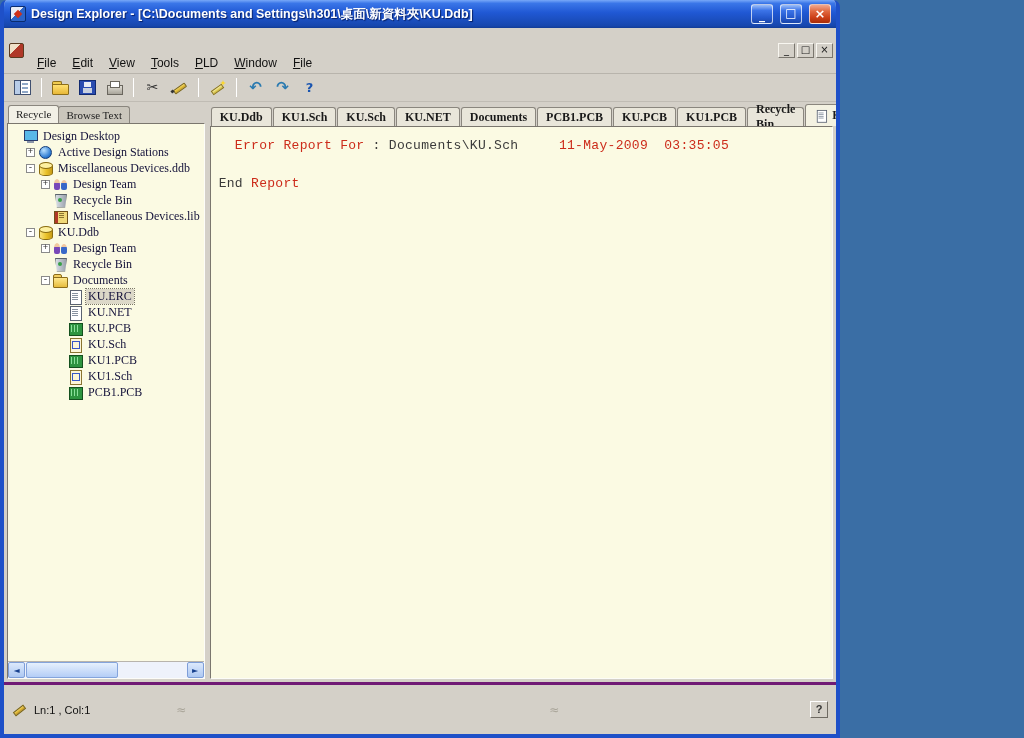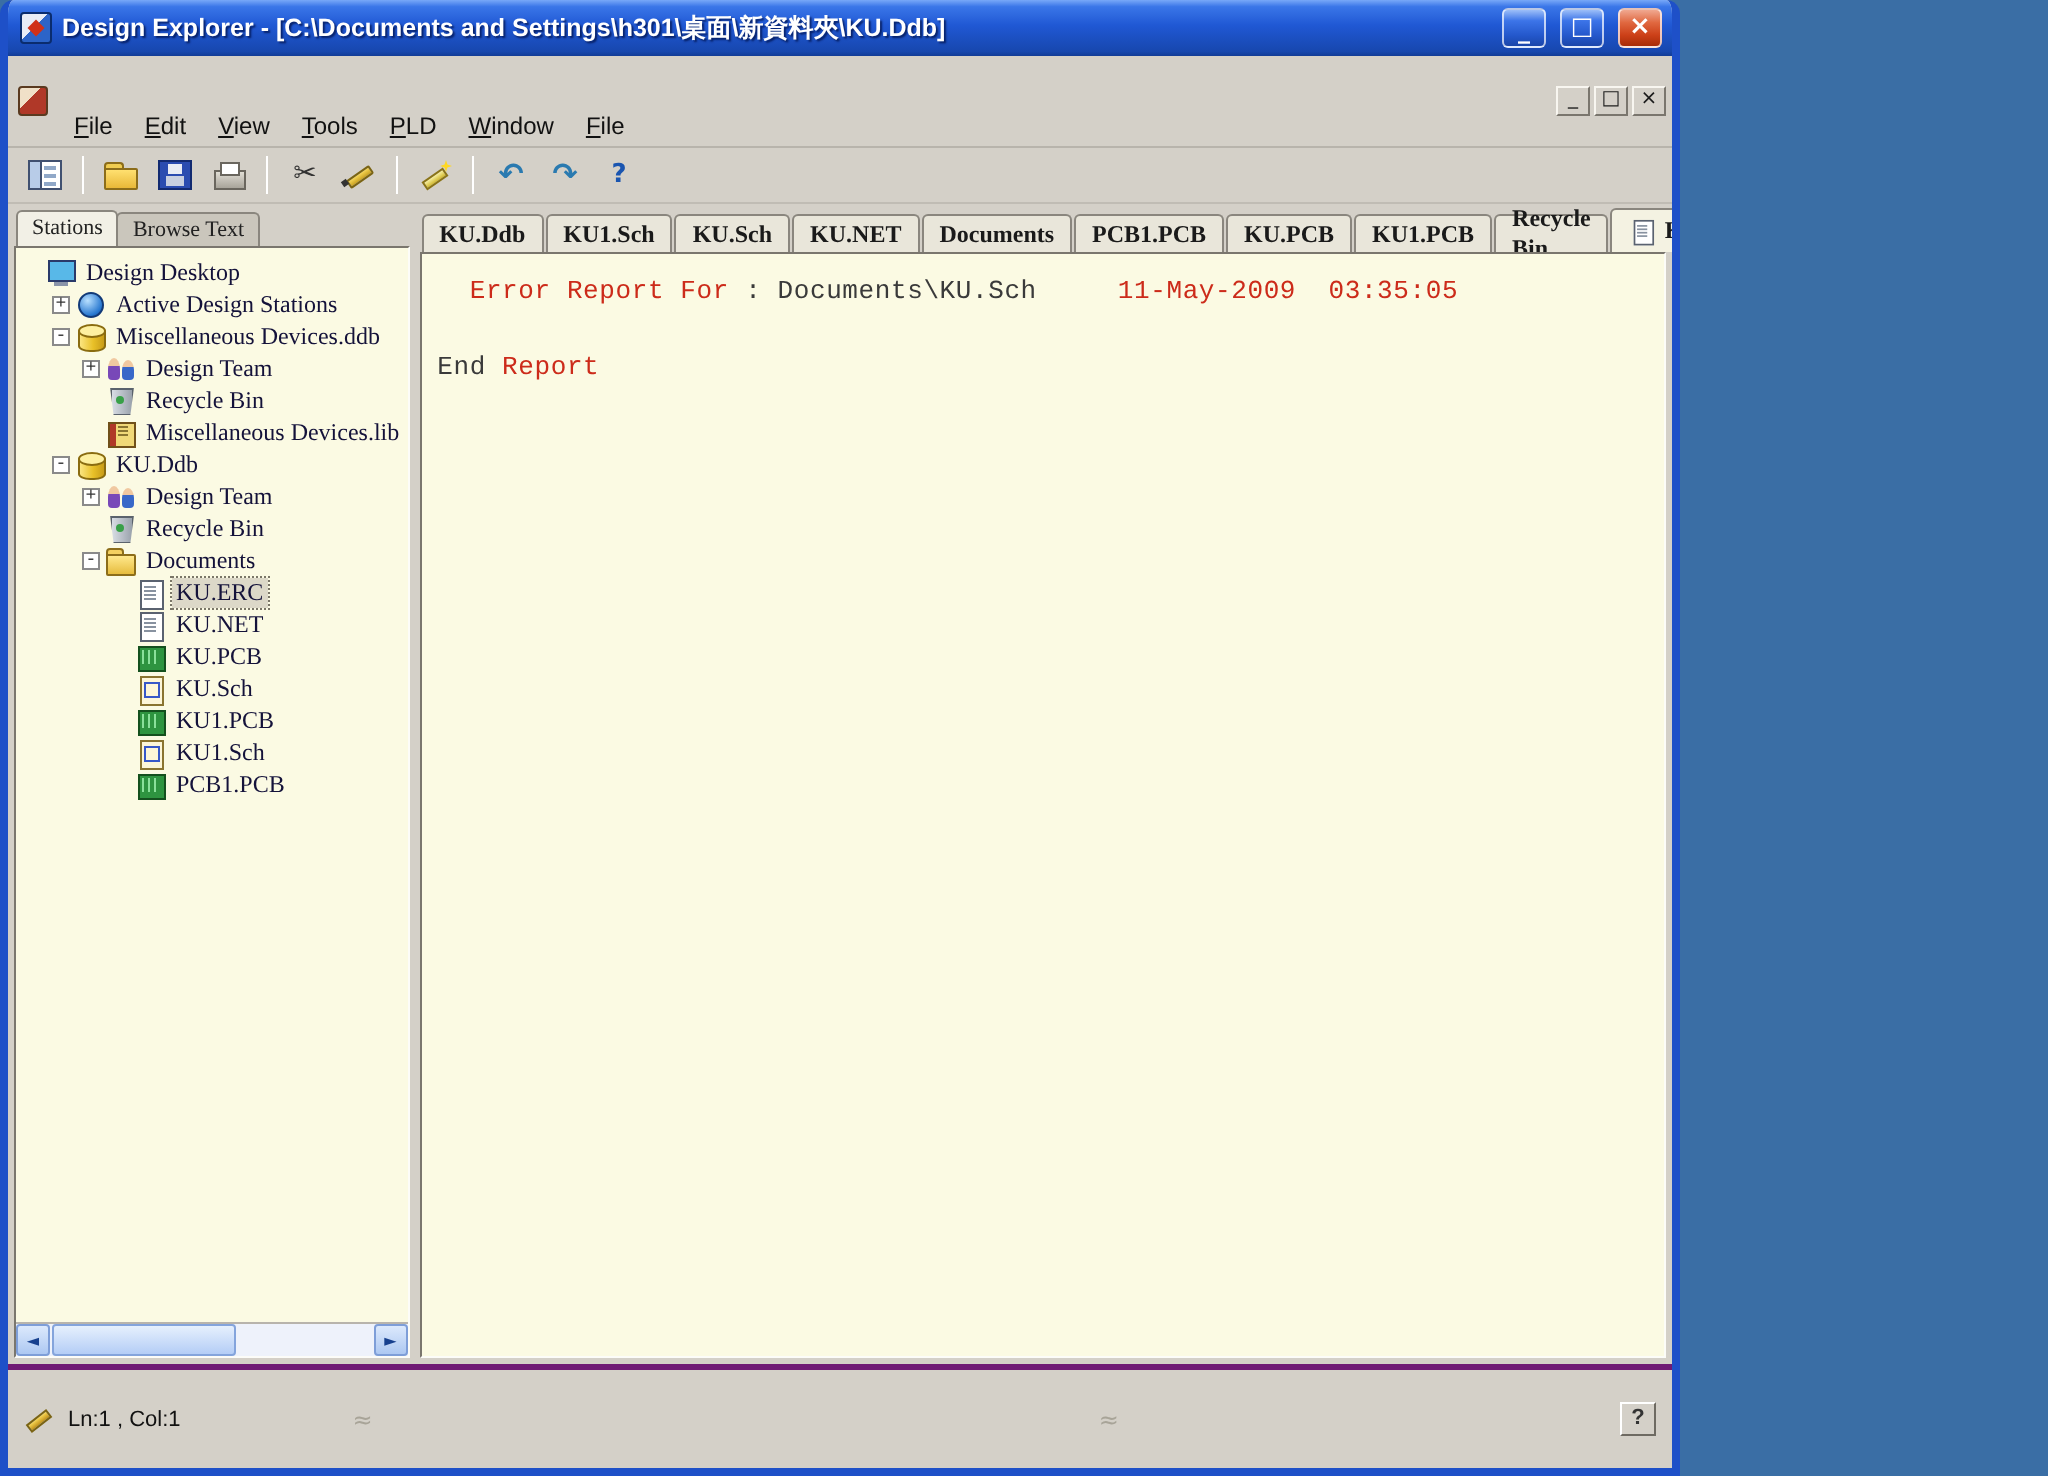--- a/index.html
+++ b/index.html
@@ -199,21 +199,21 @@
       </div>
       <div class="tb-btn">
         <span class="i tbi-glyph tbi-q">?</span>
       </div>
     </div>
 
   <div class="workspace">
 
     <div class="left-panel">
       <div class="left-tabs" id="left-tabs">
-          <span class="ltab active">Stations</span>
+          <span class="ltab active">Recycle</span>
           <span class="ltab">Browse Text</span>
         </div>
       <div class="tree-box">
         <div class="tree" id="tree">
             <div class="trow">
               <span class="tind" style="width: 0px;"></span>
               <span class="texp blank"></span>
               <span class="ti ic-desktop"></span>
               <span class="tlabel">Design Desktop</span>
             </div>

